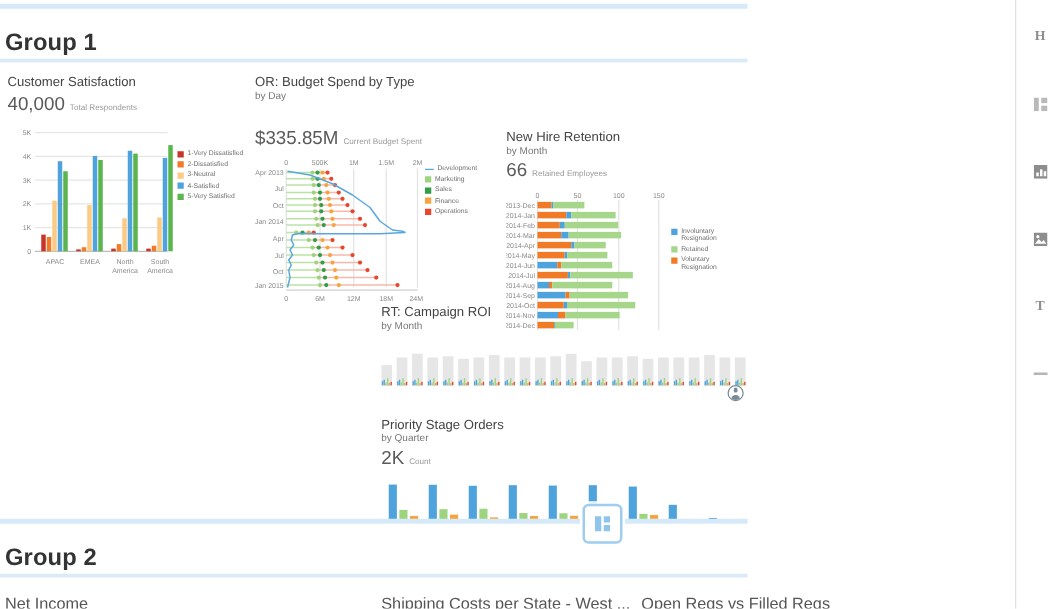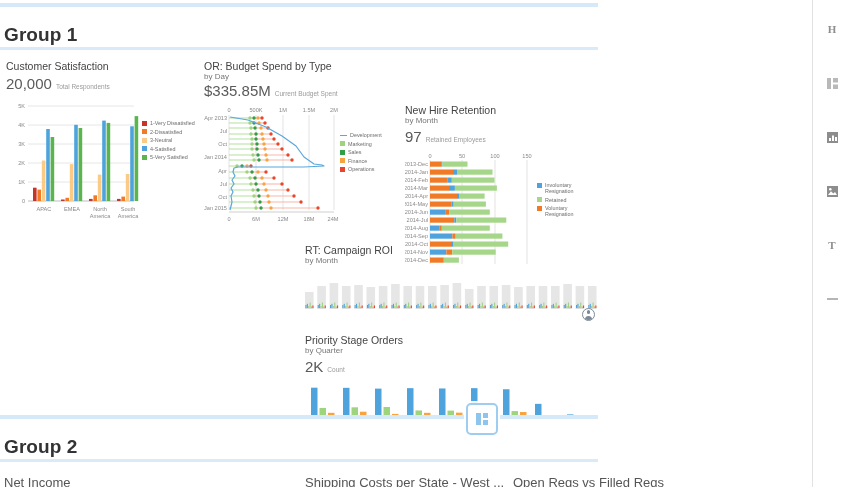--- a/index.html
+++ b/index.html
@@ -71,21 +71,21 @@
 
   <div class="canvas">
 
     <div class="divider wide" style="position:absolute;left:0;top:3px;"></div>
     <div class="group-title" style="position:absolute;left:0;top:12px;">Group 1</div>
     <div class="divider thin" style="position:absolute;left:0;top:47px;"></div>
 
     <div class="tile" style="left:6px;top:60px;width:190px;">
       <div class="tile-title">Customer Satisfaction</div>
       <div class="kpi" style="margin-top:3px;">
-        <span class="kpi-num">20,000</span>
+        <span class="kpi-num">40,000</span>
         <span class="kpi-lbl">Total Respondents</span>
       </div>
       <svg width="190" height="128" style="display:block;margin-top:3px;">
 
         <g stroke="#e6e6e6" stroke-width="1">
           <line x1="22" y1="8" x2="128" y2="8"></line>
           <line x1="22" y1="27" x2="128" y2="27"></line>
           <line x1="22" y1="46" x2="128" y2="46"></line>
           <line x1="22" y1="65" x2="128" y2="65"></line>
           <line x1="22" y1="84" x2="128" y2="84"></line>
@@ -162,21 +162,21 @@
         <div class="lg-row">
             <span class="lg-sw" style="background:#5ab54f"></span>
             <span>5-Very Satisfied</span>
           </div>
       </div>
     </div>
 
     <div class="tile" style="left:204px;top:60px;width:196px;">
       <div class="tile-title">OR: Budget Spend by Type</div>
       <div class="tile-sub">by Day</div>
-      <div class="kpi" style="margin-top:1px;">
+      <div class="kpi" style="margin-top:21px;">
         <span class="kpi-num">$335.85M</span>
         <span class="kpi-lbl">Current Budget Spent</span>
       </div>
       <svg width="135" height="122" style="display:block;margin-top:4px;">
 
         <g class="ax" text-anchor="middle">
           <text x="25" y="6">0</text>
             <text x="52" y="6">500K</text>
           <text x="79" y="6">1M</text>
             <text x="105" y="6">1.5M</text>
@@ -424,21 +424,21 @@
             <span class="lg-sw" style="background:#e8452c"></span>
             <span>Operations</span>
           </div>
       </div>
     </div>
 
     <div class="tile" style="left:405px;top:60px;width:200px;margin-top:44px;">
       <div class="tile-title">New Hire Retention</div>
       <div class="tile-sub">by Month</div>
       <div class="kpi" style="margin-top:3px;">
-        <span class="kpi-num">97</span>
+        <span class="kpi-num">66</span>
         <span class="kpi-lbl">Retained Employees</span>
       </div>
       <svg width="130" height="120" style="display:block;margin-top:4px;">
         <g class="ax" text-anchor="middle">
           <text x="25" y="6">0</text>
             <text x="57" y="6">50</text>
           <text x="90" y="6">100</text>
             <text x="122" y="6">150</text>
         </g>
         <g stroke="#e3e3e3" stroke-width="1">

